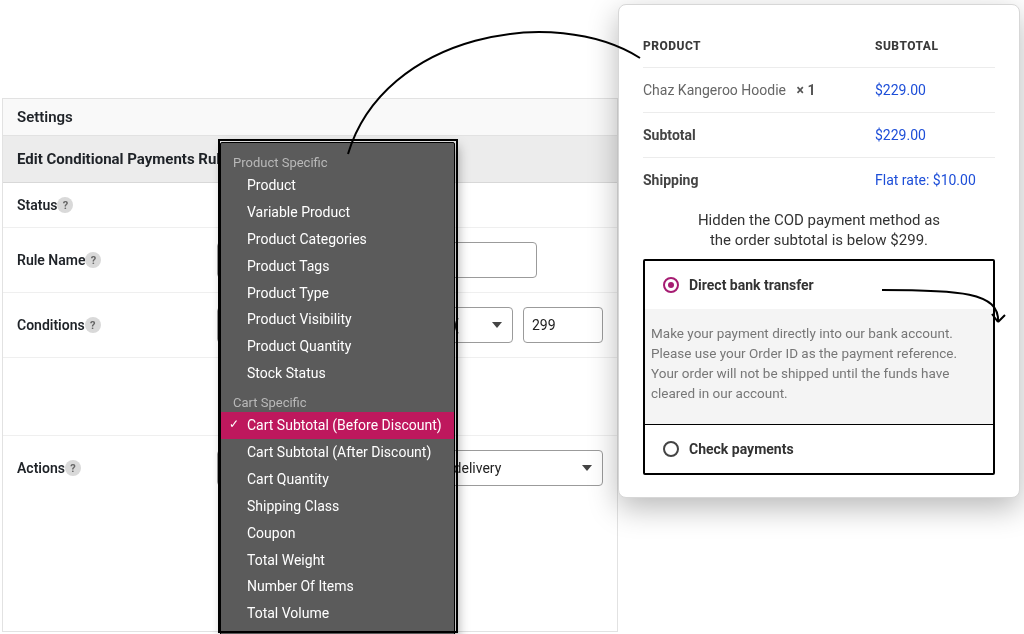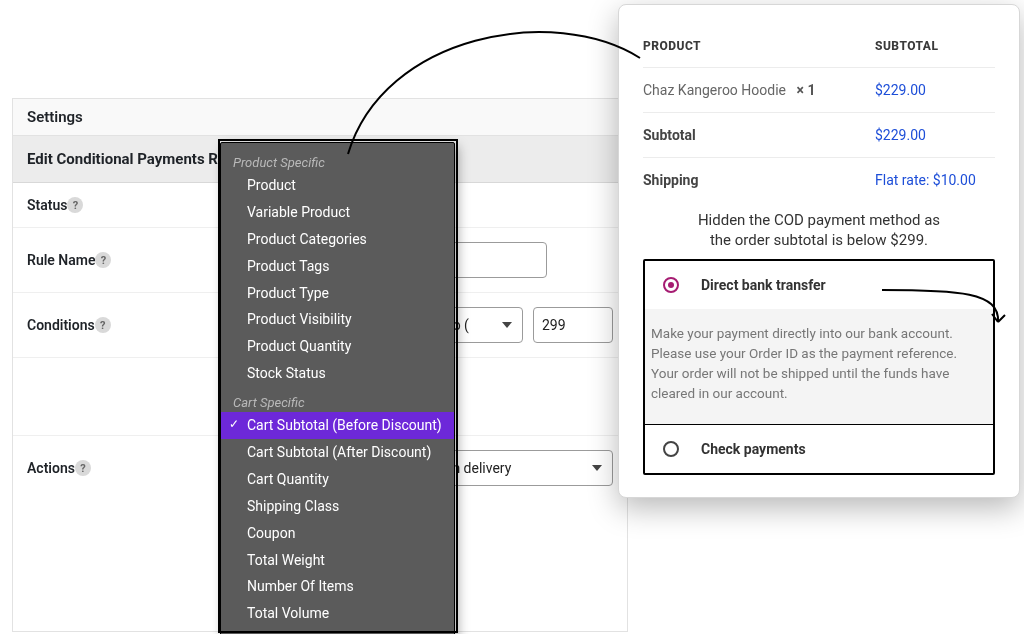--- a/index.html
+++ b/index.html
@@ -1,21 +1,21 @@
 <!DOCTYPE html>
 <html><head>
 <meta charset="utf-8">
 <style>
   * { box-sizing: border-box; margin:0; padding:0; }
   html,body { width:1024px; height:634px; font-family:-apple-system,"Segoe UI",Roboto,Helvetica,Arial,sans-serif; background:#fff; color:#1f2328; }
   body { position:relative; overflow:hidden; }
 
   
   .admin {
-    position:absolute; left:12px; top:98px; width:616px; height:534px;
+    position:absolute; left:2px; top:98px; width:616px; height:534px;
     border:1px solid #e2e2e2; background:#fff;
   }
   .admin .top {
     background:#f9f9f9; padding:9px 14px; font-weight:600; font-size:15px;
     border-bottom:1px solid #e2e2e2;
   }
   .admin .sect-title {
     background:#ececec; border-bottom:1px solid #d8d8d8; padding:14px 14px;
     font-weight:700; font-size:15px;
   }
@@ -56,28 +56,28 @@
 
   
   .dd {
     position:absolute; left:220px; top:142px; width:235px;
     background:#5b5b5b; color:#fff; font-size:14px;
     border:1px solid #000; border-radius:2px;
     box-shadow:3px 4px 12px rgba(0,0,0,.35);
     padding:4px 0 8px;
   }
   .dd .grp {
-    padding:8px 12px 2px; color:#b9b9b9; font-size:13px;font-style:italic;
+    padding:8px 12px 2px; color:#b9b9b9; font-size:13px;
   }
   .dd .opt {
     padding:4px 18px 4px 26px; white-space:nowrap; line-height:1.35;
     cursor:pointer; position:relative;
   }
   .dd .opt.sel {
-    background:#6d28d9;
+    background:#be185d;
   }
   .dd .opt.sel::before {
     content:"✓"; position:absolute; left:8px; top:4px; font-size:12px;
   }
 
   
   .crop-frame {
     position:absolute; left:218px; top:139px; width:240px; height:494px;
     border:2px solid #000; pointer-events:none;
   }
@@ -100,21 +100,21 @@
     padding:14px 0; border-top:1px solid #ececec; font-size:14px; color:#666;
   }
   .co .lab { font-weight:700; color:#444; }
   .co .val { font-weight:400; color:#1d4ed8; }
   .qty-x { color:#555; font-weight:700; }
   .ann {
     text-align:center; font-size:15px; color:#333; margin:8px 8px 2px; line-height:1.35;
   }
   .pay-box { border:2px solid #000; border-radius:2px; margin-top:8px; }
   .pay-opt {
-    display:flex; align-items:center; gap:22px; padding:16px 18px;
+    display:flex; align-items:center; gap:10px; padding:16px 18px;
     font-weight:700; font-size:14px; color:#333;
   }
   .pay-opt + .pay-desc { border-bottom:1px solid #000; }
   .pay-desc {
     background:#f4f4f4; color:#777; font-size:13.5px; line-height:1.5;
     padding:14px 6px 20px;
   }
   .radio-dot {
     width:16px; height:16px; border-radius:50%; border:2px solid #a61c72;
     display:flex; align-items:center; justify-content:center;

